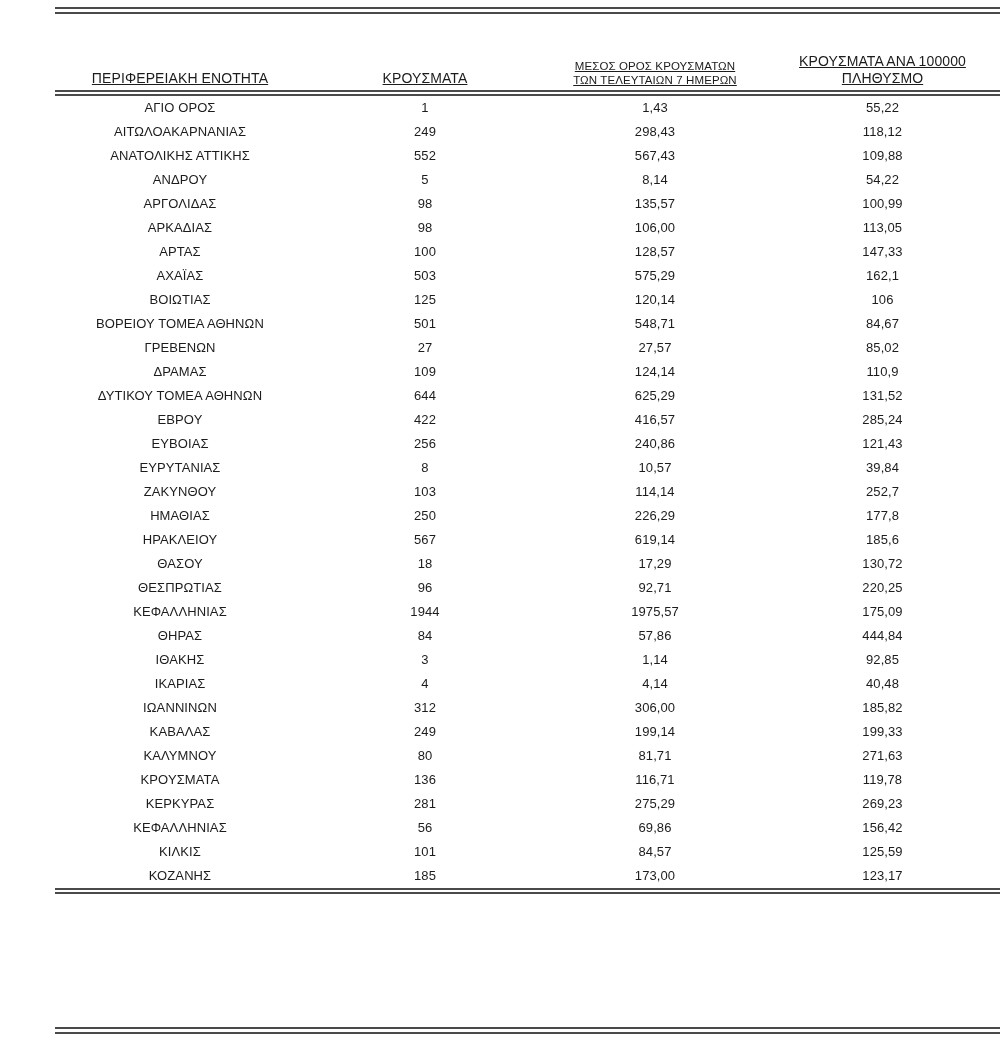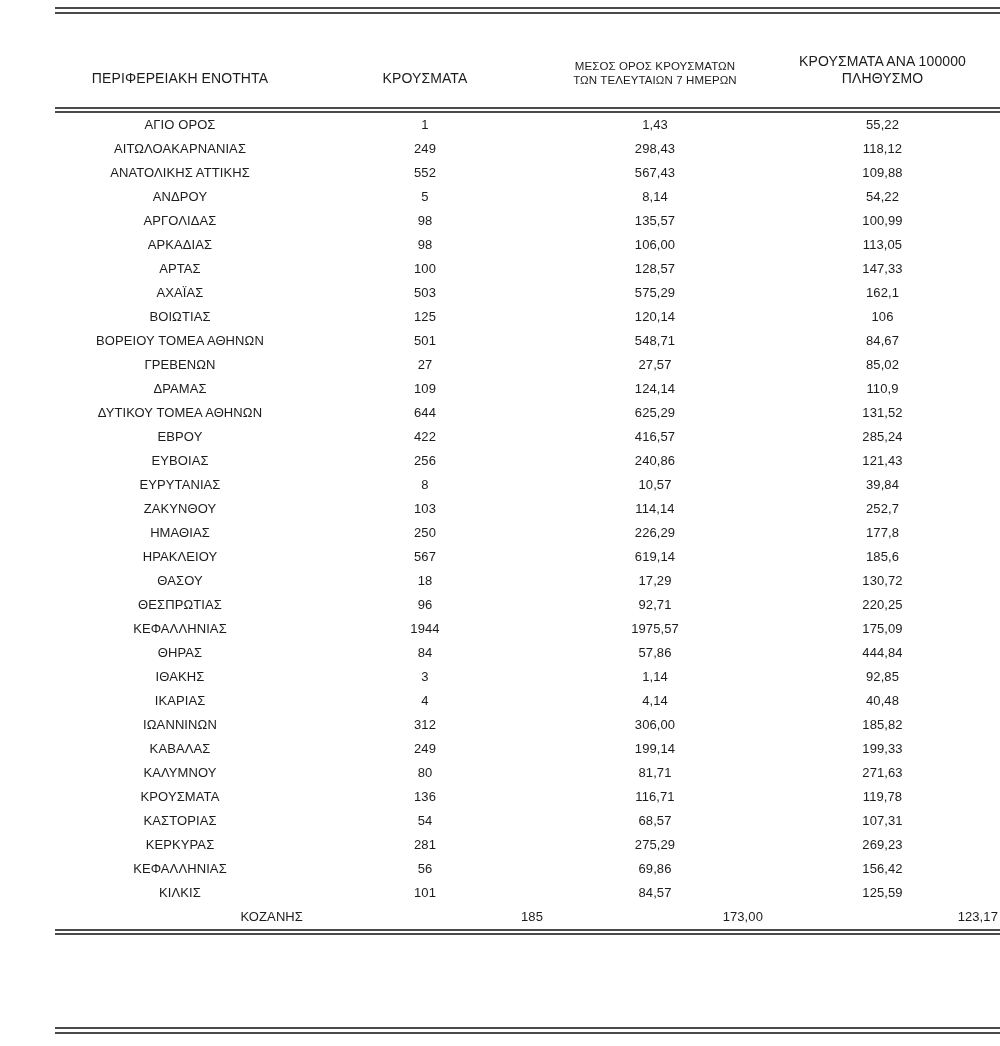--- a/index.html
+++ b/index.html
@@ -42,41 +42,41 @@
   col.c-cases{width:240px;}
   col.c-avg7{width:220px;}
   col.c-per100k{width:235px;}
 
   thead th{
     vertical-align:bottom;
     text-align:center;
     font-weight:normal;
     font-size:14px;
     line-height:17px;
-    padding:0 2px 20px 2px;
+    padding:0 2px 3px 2px;
     height:49px;
     border-bottom:6px double var(--rule);
     letter-spacing:0.1px;
+    text-decoration:underline;
   }
   thead th .hdr-line{display:block;}
   thead th.small-hdr{font-size:11.5px;line-height:14px;}
 
   tbody td{
     height:24px;
     padding:0 2px;
     text-align:center;
     vertical-align:middle;
     font-size:13px;
     line-height:24px;
     white-space:nowrap;
     letter-spacing:0.1px;
   }
   tbody tr:last-child td{
     border-bottom:6px double var(--rule);
-    text-align:right;
   }
 </style>
 </head>
 <body>
 
 <div class="page">
 
   <div class="hrule hrule-top"></div>
 
   <table class="cases">
@@ -274,26 +274,20 @@
           <td>81,71</td>
           <td>271,63</td>
         </tr>
         <tr>
           <td>ΚΡΟΥΣΜΑΤΑ</td>
           <td>136</td>
           <td>116,71</td>
           <td>119,78</td>
         </tr>
         <tr>
-          <td>ΚΑΣΤΟΡΙΑΣ</td>
-          <td>54</td>
-          <td>68,57</td>
-          <td>107,31</td>
-        </tr>
-        <tr>
           <td>ΚΕΡΚΥΡΑΣ</td>
           <td>281</td>
           <td>275,29</td>
           <td>269,23</td>
         </tr>
         <tr>
           <td>ΚΕΦΑΛΛΗΝΙΑΣ</td>
           <td>56</td>
           <td>69,86</td>
           <td>156,42</td>

